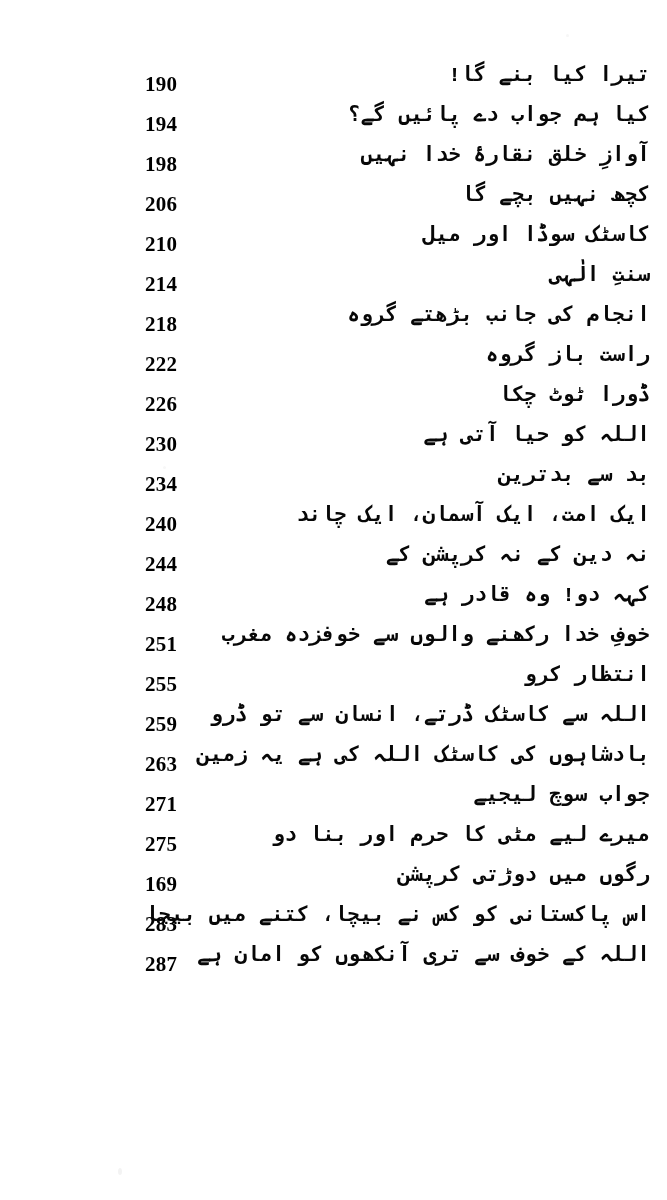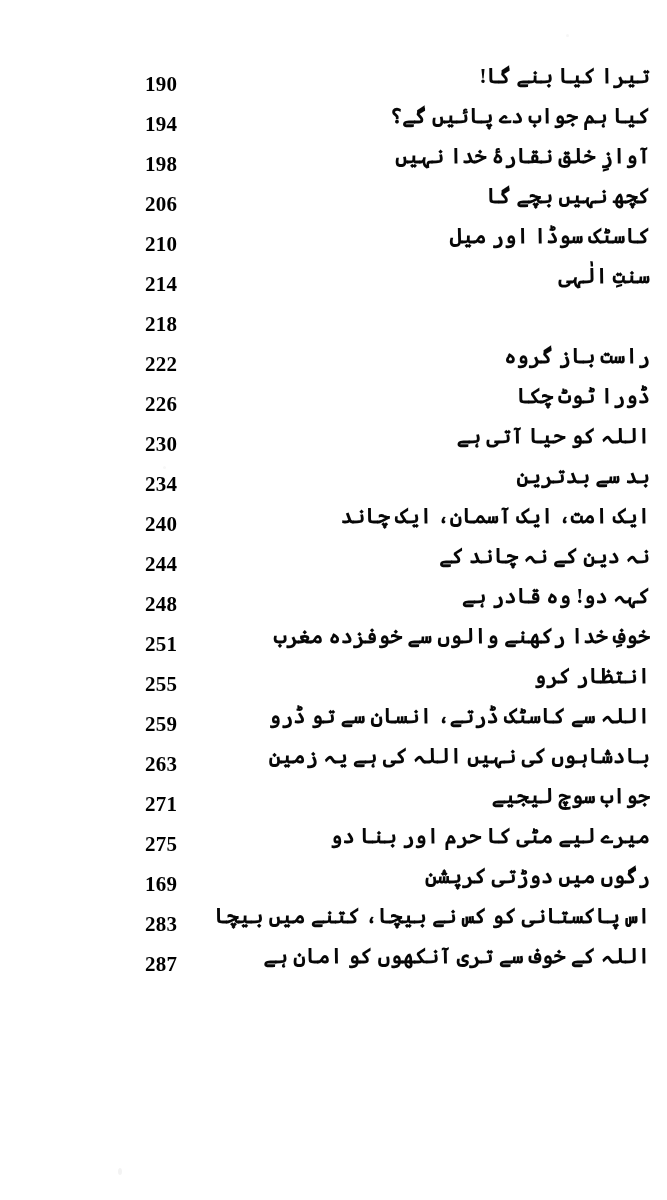--- a/index.html
+++ b/index.html
@@ -63,21 +63,21 @@
   }
 
   .toc-title {
     position: absolute;
     right: 17px;
     top: -6px;
     max-width: 470px;
     text-align: center;
     direction: rtl;
     unicode-bidi: isolate;
-    font-family: Liberation Serif, serif;
+    font-family: Liberation Mono, monospace;
     font-size: 21px;
     font-weight: 600;
     color: #070707;
     line-height: 1.55;
     white-space: nowrap;
   }
 
   
   .toc-title { text-rendering: optimizeLegibility; }
 </style>
@@ -111,20 +111,21 @@
       <div class="toc-row">
         <div class="toc-page-number">210</div>
         <div class="toc-title">کاسٹک سوڈا اور میل</div>
       </div>
       <div class="toc-row">
         <div class="toc-page-number">214</div>
         <div class="toc-title">سنتِ الٰہی</div>
       </div>
       <div class="toc-row">
         <div class="toc-page-number">218</div>
+        <div class="toc-title">انجام کی جانب بڑھتے گروہ</div>
       </div>
       <div class="toc-row">
         <div class="toc-page-number">222</div>
         <div class="toc-title">راست باز گروہ</div>
       </div>
       <div class="toc-row">
         <div class="toc-page-number">226</div>
         <div class="toc-title">ڈورا ٹوٹ چکا</div>
       </div>
       <div class="toc-row">
@@ -134,41 +135,41 @@
       <div class="toc-row">
         <div class="toc-page-number">234</div>
         <div class="toc-title">بد سے بدترین</div>
       </div>
       <div class="toc-row">
         <div class="toc-page-number">240</div>
         <div class="toc-title">ایک امت، ایک آسمان، ایک چاند</div>
       </div>
       <div class="toc-row">
         <div class="toc-page-number">244</div>
-        <div class="toc-title">نہ دین کے نہ چاند کے</div>
+        <div class="toc-title">نہ دین کے نہ کرپشن کے</div>
       </div>
       <div class="toc-row">
         <div class="toc-page-number">248</div>
         <div class="toc-title">کہہ دو! وہ قادر ہے</div>
       </div>
       <div class="toc-row">
         <div class="toc-page-number">251</div>
         <div class="toc-title">خوفِ خدا رکھنے والوں سے خوفزدہ مغرب</div>
       </div>
       <div class="toc-row">
         <div class="toc-page-number">255</div>
         <div class="toc-title">انتظار کرو</div>
       </div>
       <div class="toc-row">
         <div class="toc-page-number">259</div>
         <div class="toc-title">اللہ سے کاسٹک ڈرتے، انسان سے تو ڈرو</div>
       </div>
       <div class="toc-row">
         <div class="toc-page-number">263</div>
-        <div class="toc-title">بادشاہوں کی نہیں اللہ کی ہے یہ زمین</div>
+        <div class="toc-title">بادشاہوں کی کاسٹک اللہ کی ہے یہ زمین</div>
       </div>
       <div class="toc-row">
         <div class="toc-page-number">271</div>
         <div class="toc-title">جواب سوچ لیجیے</div>
       </div>
       <div class="toc-row">
         <div class="toc-page-number">275</div>
         <div class="toc-title">میرے لیے مٹی کا حرم اور بنا دو</div>
       </div>
       <div class="toc-row">

